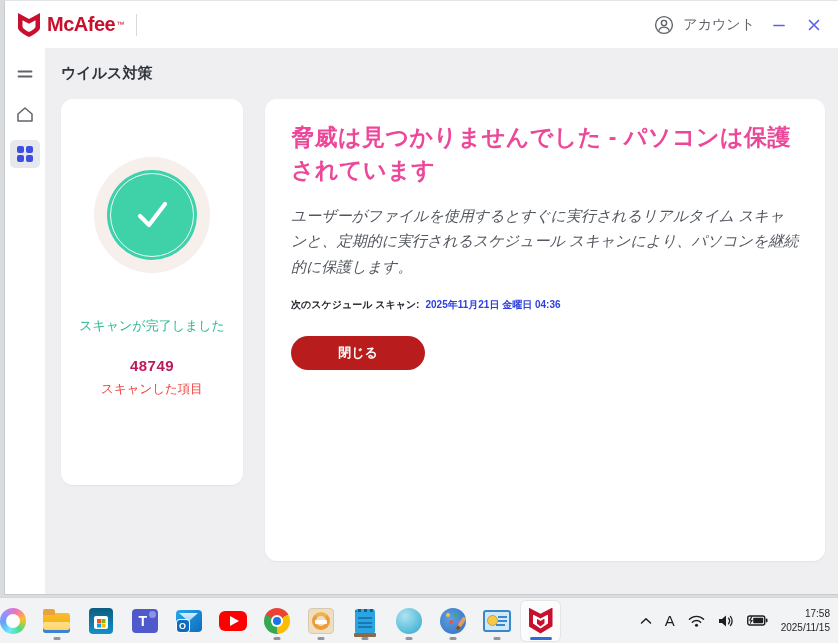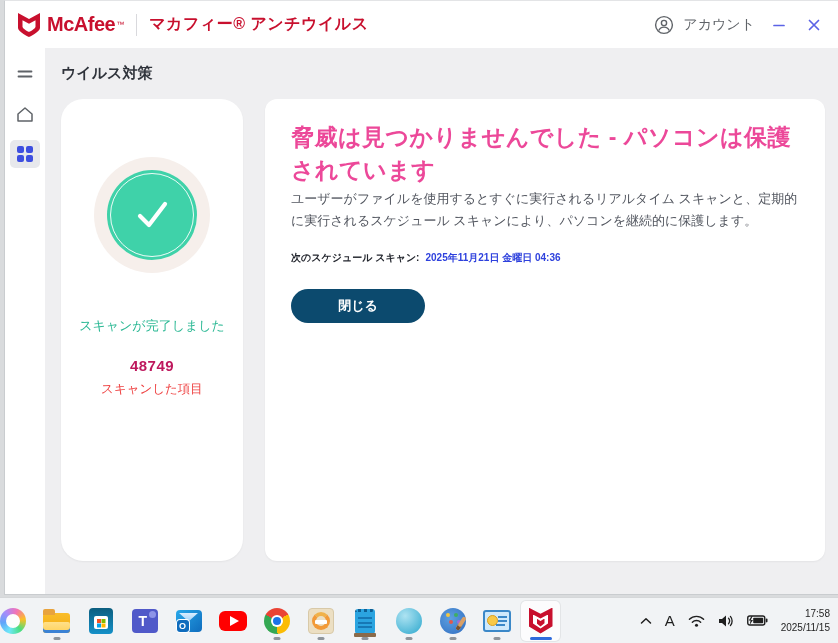--- a/index.html
+++ b/index.html
@@ -43,40 +43,40 @@
   .grid-icon { display: grid; grid-template-columns: 7px 7px; grid-template-rows: 7px 7px; gap: 2.5px; }
   .grid-icon i { background: #3d4ee0; border-radius: 2px; }
 
   .content { flex: 1; padding: 16px 16px 16px 16px; }
   .page-title { font-size: 15px; font-weight: bold; color: #2f333b; }
   .cards { display: flex; gap: 22px; margin-top: 16px; }
   .card { background: #fff; border-radius: 12px; box-shadow: 0 1px 2px rgba(0,0,0,0.05); }
 
   
   .scan-card {
-    width: 182px; height: 462px; flex: 0 0 182px;
+    width: 182px; height: 386px; flex: 0 0 182px;
     display: flex; flex-direction: column; align-items: center;
-    padding-top: 58px; text-align: right; border-radius: 22px;
+    padding-top: 58px; text-align: right;
   }
   .halo { width: 116px; height: 116px; border-radius: 50%; background: #f6efeb; display: flex; align-items: center; justify-content: center; }
   .check-circle { width: 90px; height: 90px; border-radius: 50%; background: #3fd2a9; position: relative; display: flex; align-items: center; justify-content: center; }
   .check-circle::after { content: ''; position: absolute; inset: 3px; border: 1.5px solid rgba(255,255,255,0.9); border-radius: 50%; }
   .scan-status { margin-top: 44px; color: #2bb894; font-size: 13px; }
   .scan-count { margin-top: 22px; color: #be185d; font-size: 15px; font-weight: bold; letter-spacing: 0.5px; }
   .scan-count-label { margin-top: 7px; color: #ef4444; font-size: 12.5px; }
 
   
   .result-card { flex: 1; height: 462px; padding: 22px 26px; }
   .result-heading { font-size: 23px; font-weight: 600; color: #ec4899; line-height: 1.45; letter-spacing: 0.5px; }
-  .result-desc { font-size: 13px; color: #52565f; line-height: 1.7; }
+  .result-desc { margin-top: 15px; font-size: 15px; color: #52565f; line-height: 1.7; font-style: italic; }
   .schedule-line { margin-top: 19px; font-size: 10px; font-weight: bold; color: #23262e; }
   .schedule-value { color: #2e41dd; margin-left: 6px; }
   .close-btn {
     margin-top: 24px; width: 134px; height: 34px; border: none; border-radius: 17px;
-    background: #0c4a6e; color: #fff; font-size: 13px; font-weight: bold;
+    background: #b91c1c; color: #fff; font-size: 13px; font-weight: bold;
     font-family: inherit; cursor: pointer; display: block;
   }
 
   
   .taskbar {
     position: absolute; left: 0; right: 0; bottom: 0; height: 46px;
     background: #f1f3f5; border-top: 1px solid #d5d7d9;
     display: flex; align-items: center;
   }
   .tb-icons { display: flex; align-items: center; gap: 5px; margin-left: -7px; }
@@ -149,21 +149,20 @@
 
   <div class="titlebar">
     <div class="brand">
       <svg width="24" height="26" viewBox="0 0 24 26">
         <path fill-rule="evenodd" fill="#c8102e" d="M1 1 L12 7 L23 1 V16 C23 20 12 25 12 25 C12 25 1 20 1 16 Z
              M5.5 8.2 L12 11.8 L18.5 8.2 V14.8 C18.5 17 12 20 12 20 C12 20 5.5 17 5.5 14.8 Z"></path>
       </svg>
       <span class="brand-text">McAfee</span>
         <span class="brand-mark">™</span>
       <span class="brand-divider"></span>
-      <span class="product-name">マカフィー® アンチウイルス</span>
     </div>
     <div class="titlebar-right">
       <div class="account-btn">
         <svg width="20" height="20" viewBox="0 0 20 20">
           <circle cx="10" cy="10" r="8.4" fill="none" stroke="#5f6368" stroke-width="1.4"></circle>
           <circle cx="10" cy="8" r="2.6" fill="none" stroke="#5f6368" stroke-width="1.4"></circle>
           <path d="M4.8 15.6 C5.8 12.9 8 12.1 10 12.1 C12 12.1 14.2 12.9 15.2 15.6" fill="none" stroke="#5f6368" stroke-width="1.4"></path>
         </svg>
         <span>アカウント</span>
       </div>

